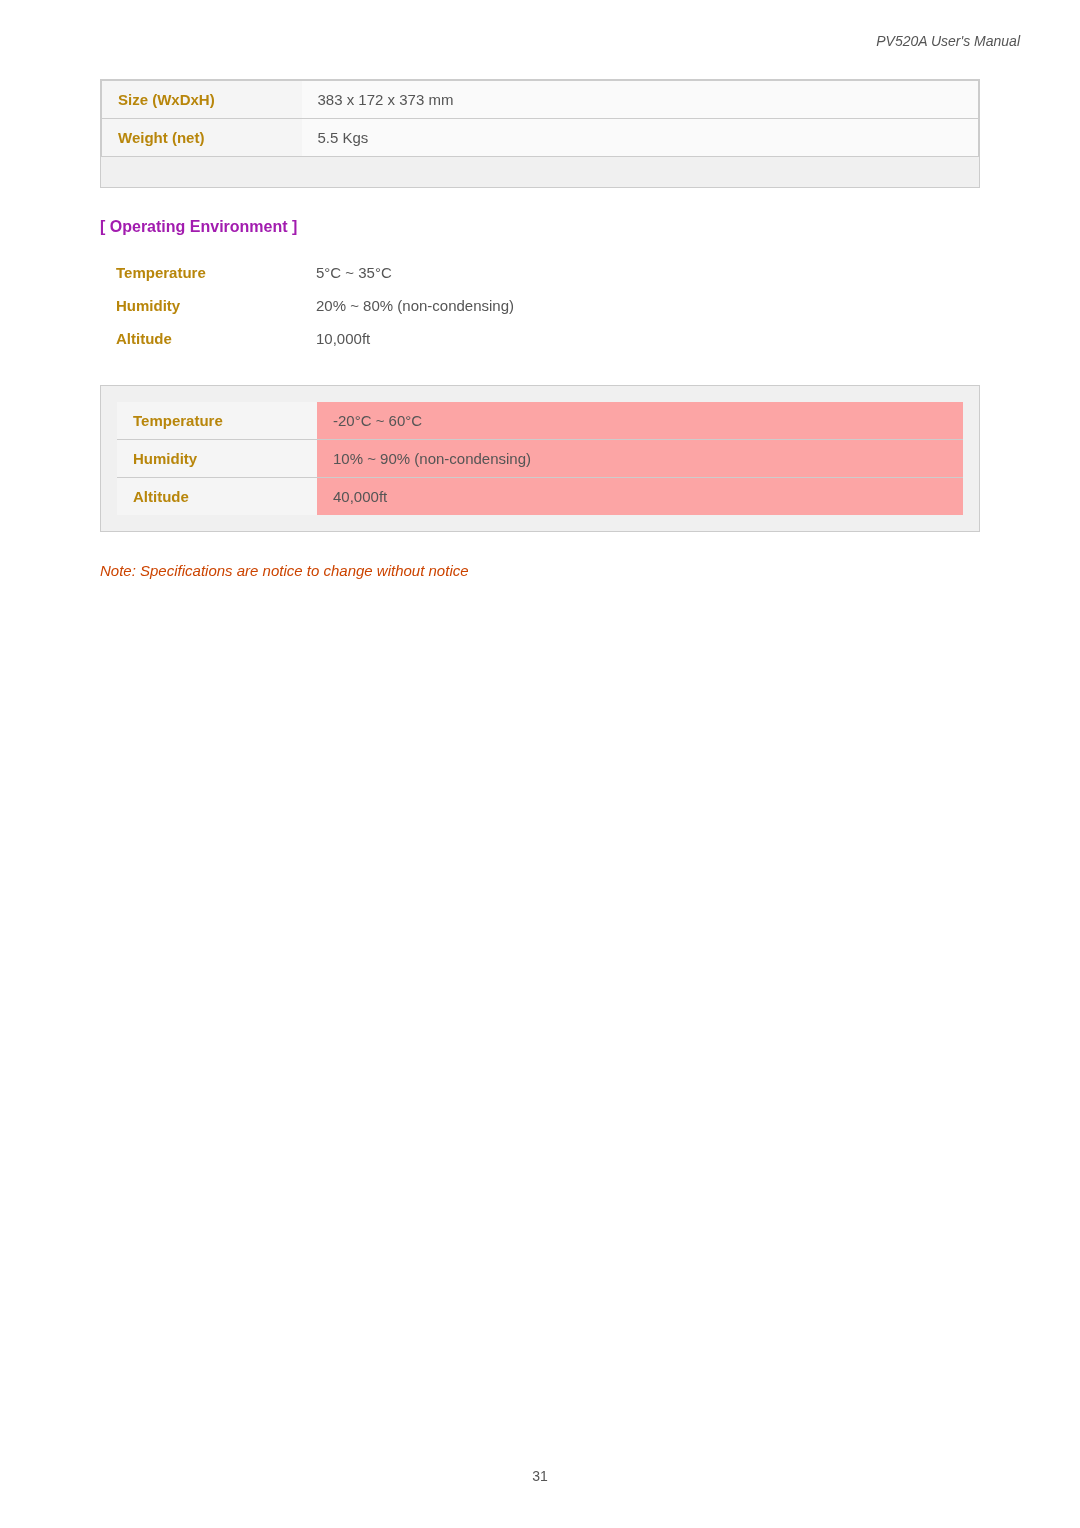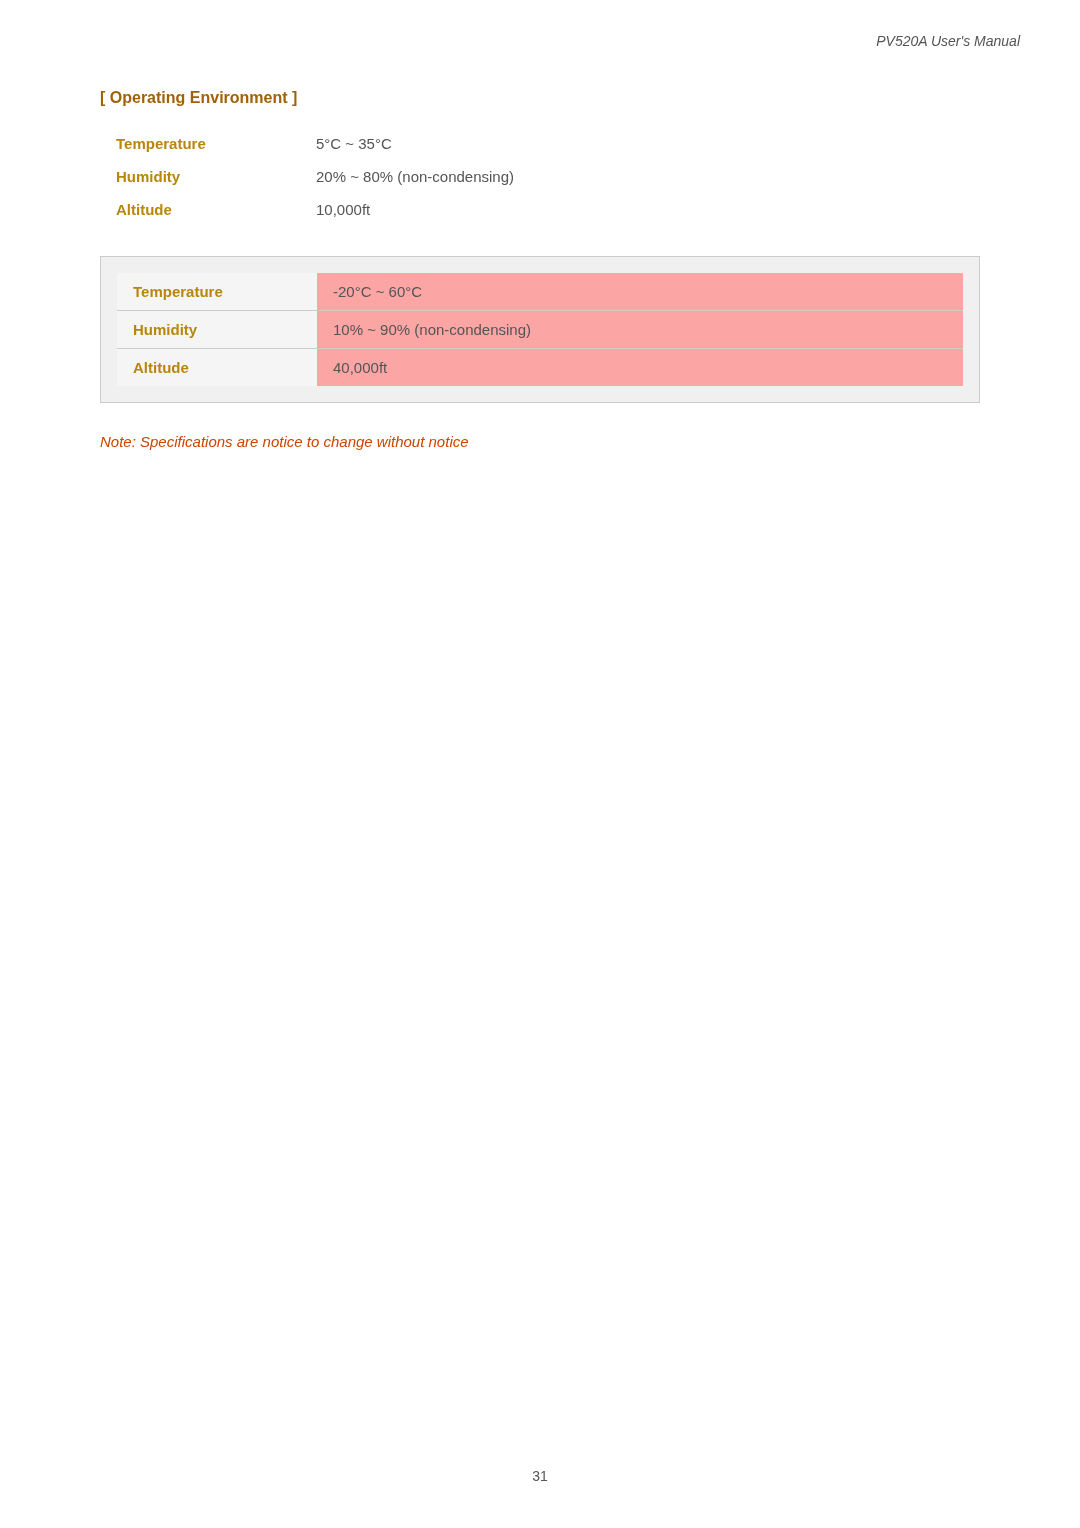--- a/index.html
+++ b/index.html
@@ -60,21 +60,21 @@
 
     .specs-table td:last-child {
       color: #555;
       background: #fafafa;
     }
 
     
     .section-heading {
       font-size: 16px;
       font-weight: bold;
-      color: #a16207;
+      color: #a21caf;
       margin-bottom: 20px;
       margin-top: 10px;
     }
 
     
     .env-table-plain {
       width: 100%;
       border-collapse: collapse;
       margin-bottom: 30px;
     }
@@ -168,20 +168,34 @@
   </style>
 </head>
 <body>
 
 <div class="page-header">
   <span>PV520A User's Manual</span>
 </div>
 
 <div class="main-content">
 
+  <div class="top-specs-box">
+    <table class="specs-table">
+      <tbody id="top-specs-body">
+      <tr>
+            <td>Size (WxDxH)</td>
+            <td>383 x 172 x 373 mm</td>
+          </tr>
+          <tr>
+            <td>Weight (net)</td>
+            <td>5.5 Kgs</td>
+          </tr>
+        </tbody>
+    </table>
+  </div>
 
   <div class="section-heading">[ Operating Environment ]</div>
 
   <table class="env-table-plain">
     <tbody id="operating-env-body">
     <tr>
           <td>Temperature</td>
           <td>5°C ~ 35°C</td>
         </tr>
         <tr>

